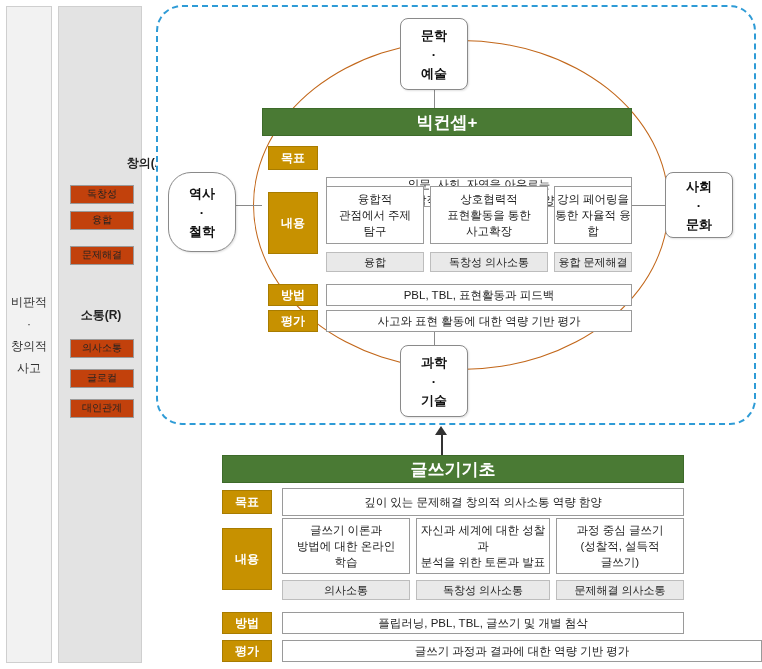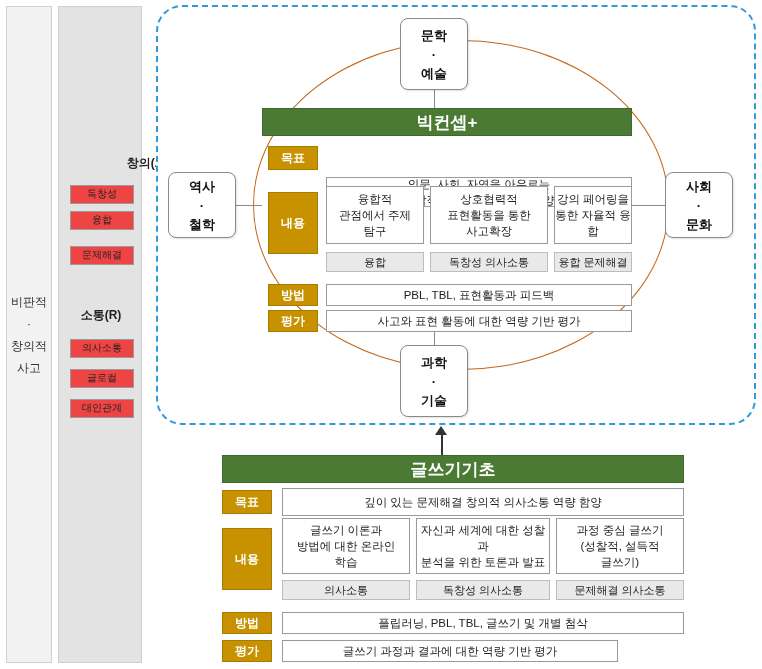--- a/index.html
+++ b/index.html
@@ -27,21 +27,21 @@
   #left-col-2 {
     left: 58px; top: 6px; width: 84px; height: 657px;
     background: #e3e3e3; border: 1px solid #cfcfcf;
   }
   .grp-title {
     position: absolute; width: 84px; text-align: center;
     font-size: 12px; font-weight: bold; color: #222;
   }
   .pill {
     position: absolute; left: 11px; width: 62px; height: 17px;
-    background: #ef4444; border: 1px solid #9a9a9a;
+    background: #c2410c; border: 1px solid #9a9a9a;
     font-size: 10px; line-height: 15px; text-align: center; color: #222;
   }
 
   
   #dashed-frame {
     left: 156px; top: 5px; width: 600px; height: 420px;
     border: 2px dashed #2e9bd6; border-radius: 26px;
     background: #ffffff;
   }
 
@@ -53,21 +53,21 @@
 
   
   .node {
     background: #ffffff; border: 1px solid #8a8a8a; border-radius: 8px;
     display: flex; align-items: center; justify-content: center;
     text-align: center; font-size: 13px; font-weight: bold; color: #111;
     line-height: 19px;
     box-shadow: 1px 1px 2px rgba(0,0,0,0.12);
   }
   #node-top    { left: 400px; top: 18px;  width: 68px; height: 72px; }
-  #node-left   { left: 168px; top: 172px; width: 68px; height: 66px; }
+  #node-left   { left: 168px; top: 172px; width: 68px; height: 80px; border-radius: 23px; }
   #node-right  { left: 665px; top: 172px; width: 68px; height: 66px; }
   #node-bottom { left: 400px; top: 345px; width: 68px; height: 72px; }
 
   
   .conn { position: absolute; background: #8a8a8a; }
 
   
   .green-bar {
     background: #4a7a34; border: 1px solid #3d6a2a;
     color: #ffffff; font-size: 17px; font-weight: bold;
@@ -119,21 +119,21 @@
   #gs-c2 { left: 416px; top: 518px; width: 134px; height: 56px; }
   #gs-c3 { left: 556px; top: 518px; width: 128px; height: 56px; }
 
   #gs-t1 { left: 282px; top: 580px; width: 128px; height: 20px; }
   #gs-t2 { left: 416px; top: 580px; width: 134px; height: 20px; }
   #gs-t3 { left: 556px; top: 580px; width: 128px; height: 20px; }
 
   #gs-method-label { left: 222px; top: 612px; width: 50px; height: 22px; }
   #gs-method-box   { left: 282px; top: 612px; width: 402px; height: 22px; }
   #gs-eval-label   { left: 222px; top: 640px; width: 50px; height: 22px; }
-  #gs-eval-box     { left: 282px; top: 640px; width: 336px; height: 22px; }
+  #gs-eval-box     { left: 282px; top: 640px; width: 480px; height: 22px; }
 
   
   #up-arrow-line { left: 441px; top: 433px; width: 1.5px; height: 22px; background: #333; }
   #up-arrow-head {
     left: 435px; top: 426px; width: 0; height: 0;
     border-left: 6px solid transparent; border-right: 6px solid transparent;
     border-bottom: 9px solid #333;
   }
 </style>
 </head>

